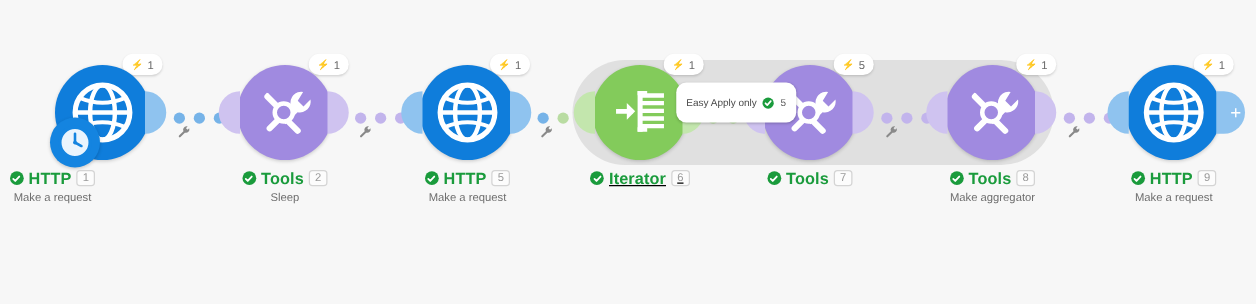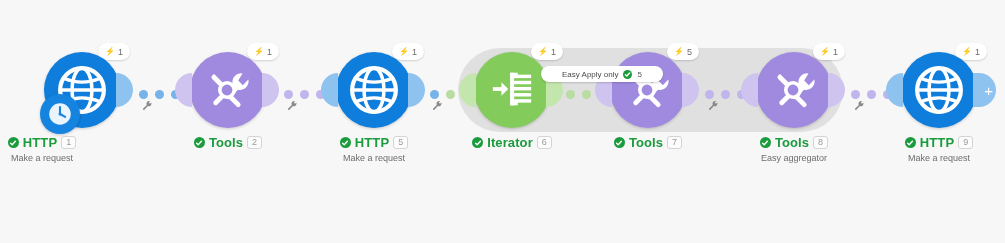--- a/index.html
+++ b/index.html
@@ -133,26 +133,26 @@
   }
   .cap-sub{
     margin-top:4px;
     font-size:9px;color:#6d6d6d;
   }
 
   
   .filter-pill{
     position:absolute;
     top:66px;
-    height:16px;
+    height:32px;
     background:#fff;
     border-radius:8px;
     box-shadow:0 1px 2px rgba(0,0,0,.18);
     display:flex;align-items:center;gap:5px;
-    padding:0 21px;
+    padding:0 8px;
     font-size:8px;color:#4a4a4a;
     white-space:nowrap;
     z-index:6;
   }
   .filter-pill .fcheck{
     width:9px;height:9px;border-radius:50%;background:#1a9b3c;
     display:inline-flex;align-items:center;justify-content:center;
   }
   .filter-pill .fnum{font-size:8px;color:#5a5a5a;}
 
@@ -263,20 +263,21 @@
   <div class="caption" style="left:148px;">
     <div class="cap-row">
       <span class="check">
         <svg width="8" height="8" viewBox="0 0 10 10">
             <path d="M2 5.2 L4 7.2 L8 2.8" fill="none" stroke="#fff" stroke-width="1.8" stroke-linecap="round" stroke-linejoin="round"></path>
           </svg>
       </span>
       <span class="cap-title">Tools</span>
       <span class="cap-num">2</span>
     </div>
+    <div class="cap-sub">Sleep</div>
   </div>
 
   <div class="link" style="left:284px;">
     <span class="dot purple"></span>
     <span class="dot purple"></span>
     <span class="dot purple"></span>
   </div>
   <div class="wrench" style="left:287px;">
     <svg width="11" height="11" viewBox="0 0 16 16">
         <path d="M10.5 1.5a4 4 0 0 0-3.6 5.7L1.8 12.3a1.2 1.2 0 1 0 1.7 1.7l5.1-5.1a4 4 0 0 0 5-5.2L11.7 5.6 9.9 3.8l1.9-2.3z" fill="#8a8a8a"></path>
@@ -345,21 +346,21 @@
             <path d="M22 6 h8 v3.6 h-8z"></path>
             <path d="M22 36.4 h8 V40 h-8z"></path>
             <path d="M4 21 h14 v4 H4z"></path>
             <path d="M13 16 l7 7 -7 7z"></path>
           </g>
         </svg>
       </span>
       <div class="port right green"></div>
     </div>
   </div>
-  <div class="caption" style="left:432px;">
+  <div class="caption" style="left:432px;text-decoration:underline;">
     <div class="cap-row">
       <span class="check">
         <svg width="8" height="8" viewBox="0 0 10 10">
             <path d="M2 5.2 L4 7.2 L8 2.8" fill="none" stroke="#fff" stroke-width="1.8" stroke-linecap="round" stroke-linejoin="round"></path>
           </svg>
       </span>
       <span class="cap-title">Iterator</span>
       <span class="cap-num">6</span>
     </div>
     <div class="cap-sub"></div>
@@ -449,21 +450,21 @@
   <div class="caption" style="left:714px;">
     <div class="cap-row">
       <span class="check">
         <svg width="8" height="8" viewBox="0 0 10 10">
             <path d="M2 5.2 L4 7.2 L8 2.8" fill="none" stroke="#fff" stroke-width="1.8" stroke-linecap="round" stroke-linejoin="round"></path>
           </svg>
       </span>
       <span class="cap-title">Tools</span>
       <span class="cap-num">8</span>
     </div>
-    <div class="cap-sub">Easy aggregator</div>
+    <div class="cap-sub">Make aggregator</div>
   </div>
 
   <div class="link" style="left:851px;">
     <span class="dot purple"></span>
     <span class="dot purple"></span>
     <span class="dot purple"></span>
   </div>
   <div class="wrench" style="left:854px;">
     <svg width="11" height="11" viewBox="0 0 16 16">
         <path d="M10.5 1.5a4 4 0 0 0-3.6 5.7L1.8 12.3a1.2 1.2 0 1 0 1.7 1.7l5.1-5.1a4 4 0 0 0 5-5.2L11.7 5.6 9.9 3.8l1.9-2.3z" fill="#8a8a8a"></path>

